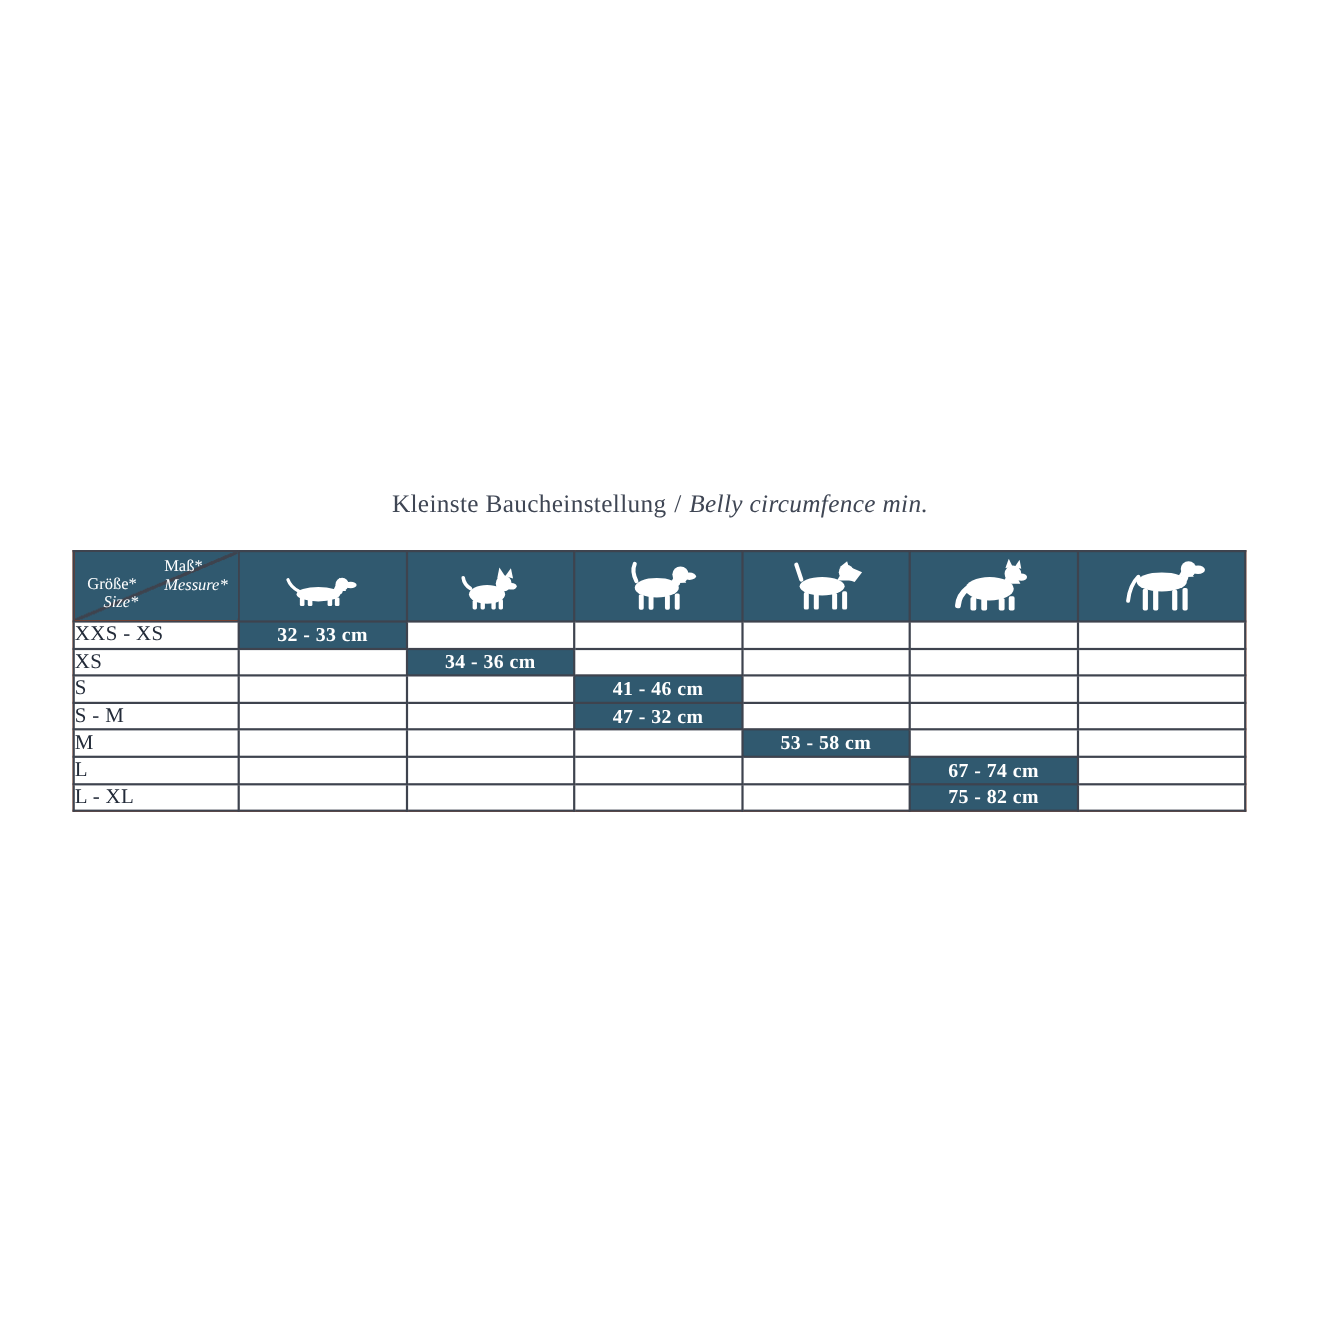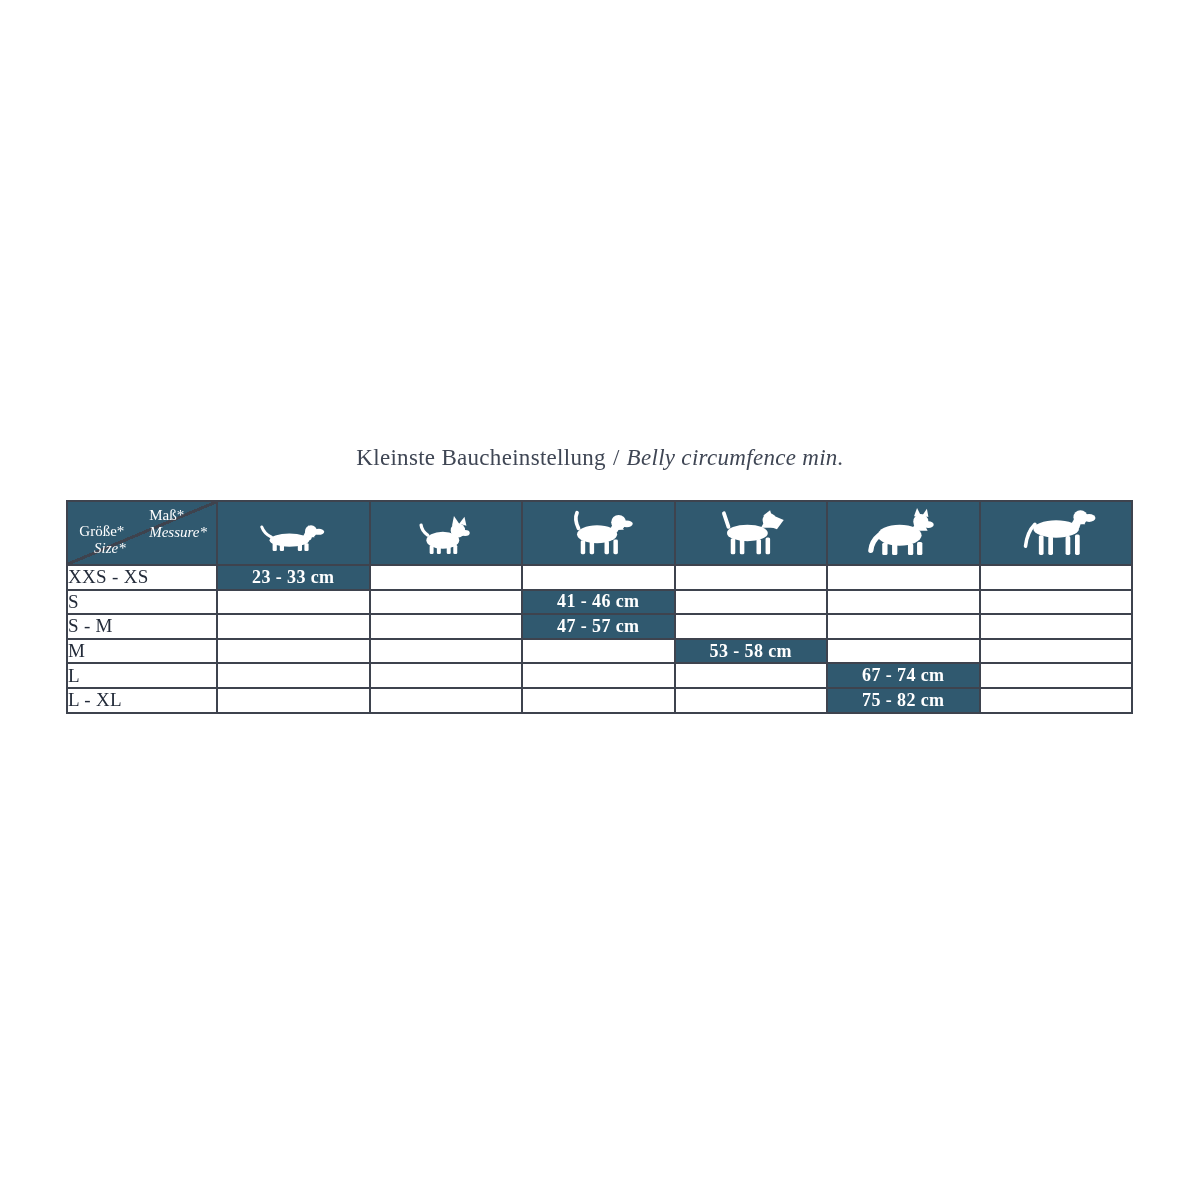--- a/index.html
+++ b/index.html
@@ -162,41 +162,50 @@
                 <rect x="72" y="37" width="6" height="24" rx="2"></rect>
                 <rect x="84" y="35" width="6" height="26" rx="2"></rect>
                 <path class="st" d="M33,22 Q23,32 21,50" stroke-width="4.5"></path>
               </svg></span></th>
         </tr>
     </thead>
     <tbody id="chart-body">
 
         <tr>
           <td class="size">XXS - XS</td>
-          <td class="filled">23 - 33 cm</td>
-          <td class="empty"></td>
+          <td class="filled">32 - 33 cm</td>
+          <td class="empty"></td>
+          <td class="empty"></td>
+          <td class="empty"></td>
+          <td class="empty"></td>
+          <td class="empty"></td>
+        </tr>
+        <tr>
+          <td class="size">XS</td>
+          <td class="empty"></td>
+          <td class="filled">34 - 36 cm</td>
           <td class="empty"></td>
           <td class="empty"></td>
           <td class="empty"></td>
           <td class="empty"></td>
         </tr>
         <tr>
           <td class="size">S</td>
           <td class="empty"></td>
           <td class="empty"></td>
           <td class="filled">41 - 46 cm</td>
           <td class="empty"></td>
           <td class="empty"></td>
           <td class="empty"></td>
         </tr>
         <tr>
           <td class="size">S - M</td>
           <td class="empty"></td>
           <td class="empty"></td>
-          <td class="filled">47 - 57 cm</td>
+          <td class="filled">47 - 32 cm</td>
           <td class="empty"></td>
           <td class="empty"></td>
           <td class="empty"></td>
         </tr>
         <tr>
           <td class="size">M</td>
           <td class="empty"></td>
           <td class="empty"></td>
           <td class="empty"></td>
           <td class="filled">53 - 58 cm</td>

